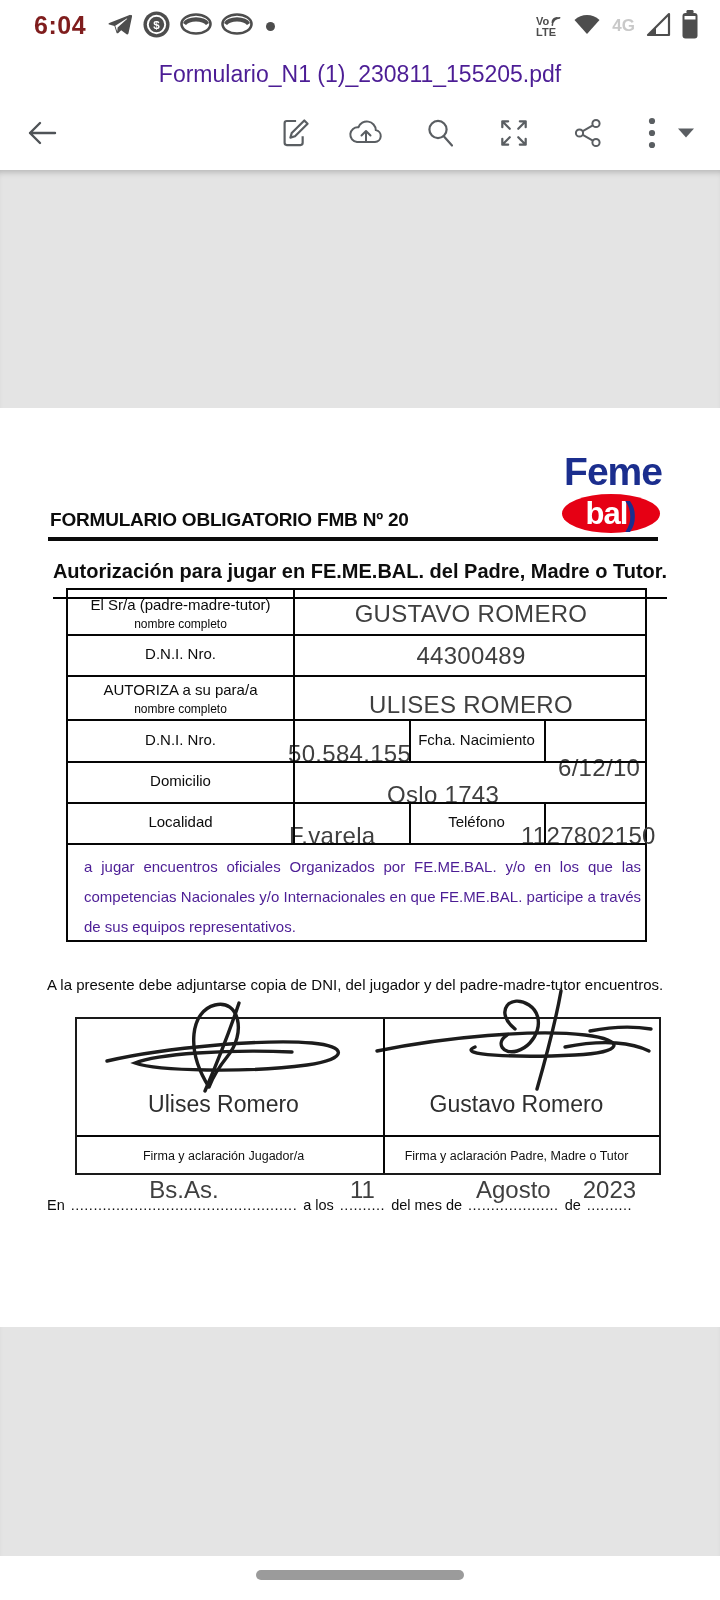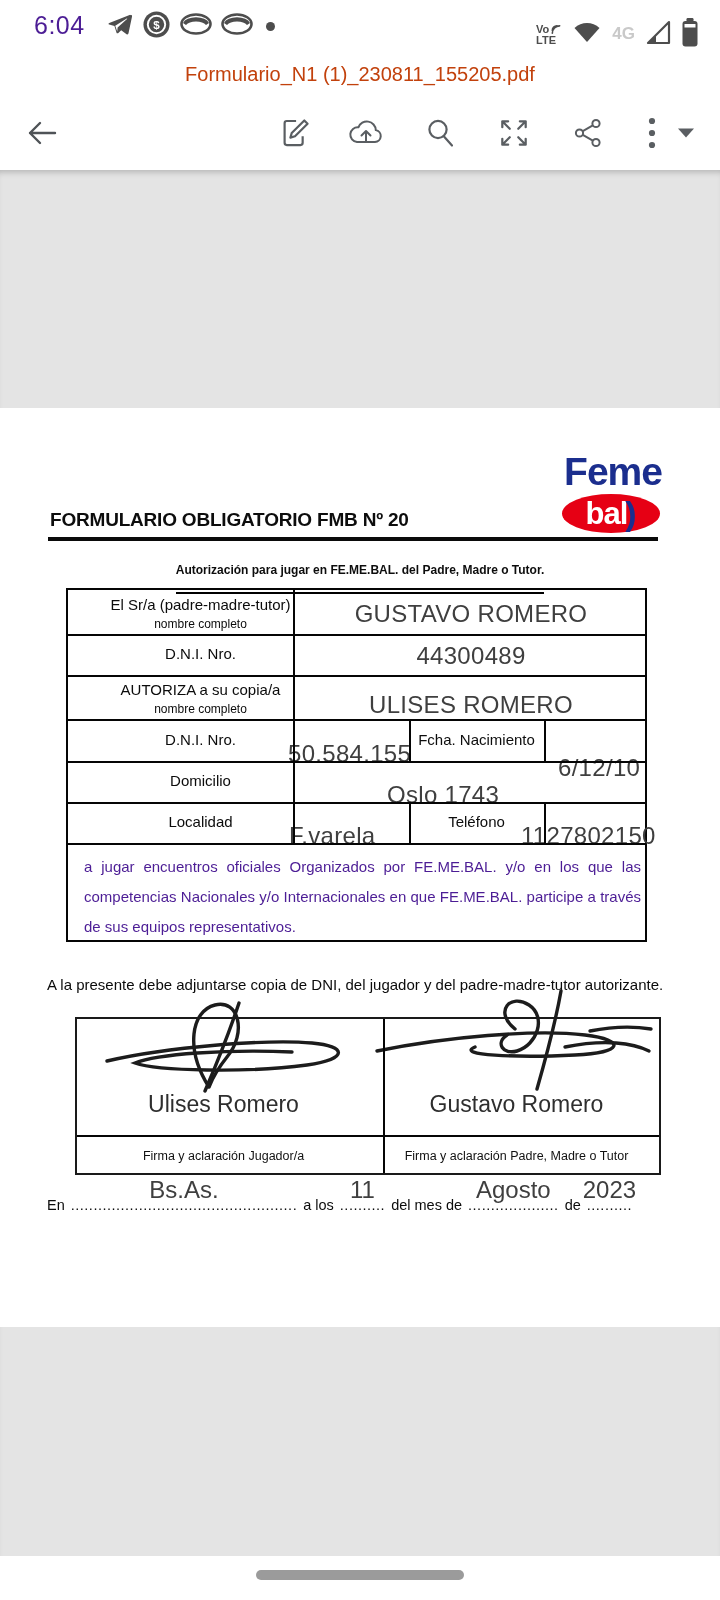--- a/index.html
+++ b/index.html
@@ -4,59 +4,59 @@
 <style>
   html,body{margin:0;padding:0;}
   body{
     width:720px;height:1600px;position:relative;overflow:hidden;
     background:#ffffff;font-family:"Liberation Sans", sans-serif;
     -webkit-font-smoothing:antialiased;
   }
 
   
   .statusbar{position:absolute;top:0;left:0;width:720px;height:52px;background:#fff;}
-  .sb-time{position:absolute;left:34px;top:11px;font-size:25px;color:#4c1d95;letter-spacing:.5px;}
+  .sb-time{position:absolute;left:34px;top:11px;font-size:25px;color:#7f1d1d;letter-spacing:.5px;font-weight:bold;}
   .sb-left-icons{position:absolute;left:106px;top:10px;display:flex;align-items:center;gap:9px;height:32px;}
-  .sb-right{position:absolute;right:22px;top:16px;display:flex;align-items:center;gap:10px;height:36px;}
+  .sb-right{position:absolute;right:22px;top:8px;display:flex;align-items:center;gap:10px;height:36px;}
   .volte{display:flex;flex-direction:column;line-height:10px;color:#4d4d4d;font-size:11px;font-weight:bold;}
   .volte .r1{display:flex;align-items:flex-start;}
   .net4g{font-size:17px;color:#c9c9c9;font-weight:bold;}
   .sb-dot{width:9px;height:9px;border-radius:50%;background:#4d4d4d;}
 
   
   .titlebar{position:absolute;top:52px;left:0;width:720px;height:44px;background:#fff;
     display:flex;align-items:center;justify-content:center;}
-  .titlebar .fname{font-size:20px;color:#c2410c;white-space:nowrap;}
+  .titlebar .fname{font-size:23px;color:#4c1d95;white-space:nowrap;}
   .toolbar{position:absolute;top:96px;left:0;width:720px;height:74px;background:#fff;}
   .tb-ic{position:absolute;top:50%;transform:translate(-50%,-50%);display:flex;align-items:center;justify-content:center;}
   .caret{width:0;height:0;border-left:8px solid transparent;border-right:8px solid transparent;border-top:9px solid #5a5e62;}
 
   
   .viewer{position:absolute;top:170px;left:0;width:720px;height:1386px;background:#e4e4e4;
     box-shadow:inset 0 6px 6px -4px rgba(0,0,0,.22);}
   .pdfpage{position:absolute;top:238px;left:0;width:720px;height:919px;background:#ffffff;color:#0d0d0d;}
 
   
   .logo{position:absolute;top:42px;right:58px;display:flex;align-items:center;height:48px;flex-direction:column;}
   .logo .feme{font-size:39px;font-weight:bold;letter-spacing:-1px;}
   .logo .oval{margin-left:-4px;height:46px;min-width:82px;border-radius:50%;
     display:flex;align-items:center;justify-content:center;padding:0 8px;}
   .logo .oval .bal{color:#fff;font-size:31px;font-weight:bold;letter-spacing:-1px;}
   .logo .oval .par{font-size:34px;font-weight:bold;margin-left:-2px;}
 
   .formtitle{position:absolute;top:101px;left:50px;font-size:19px;font-weight:bold;letter-spacing:-.2px;}
   .rule{position:absolute;top:129px;left:48px;width:610px;height:4px;background:#0a0a0a;}
   .authhead{position:absolute;top:152px;left:0;width:720px;text-align:center;}
-  .authhead span{font-size:12px;font-weight:bold;border-bottom:2px solid #000;padding-bottom:15px;}
+  .authhead span{font-size:20px;font-weight:bold;border-bottom:2px solid #000;padding-bottom:15px;}
 
   
   .ftable{position:absolute;top:180px;left:66px;width:581px;height:354px;border:2px solid #050505;box-sizing:border-box;}
   .hline{position:absolute;left:0;width:100%;height:2px;background:#050505;z-index:3;}
   .vline{position:absolute;width:2px;background:#050505;z-index:3;}
-  .celllabel{position:absolute;left:0;width:225px;text-align:center;font-size:15px;color:#0b0b0b;z-index:2;padding-left:20px;}
+  .celllabel{position:absolute;left:0;width:225px;text-align:center;font-size:15px;color:#0b0b0b;z-index:2;}
   .sublab{font-size:12px;}
   .boxlabel{position:absolute;text-align:center;font-size:15px;z-index:2;}
   .fval{position:absolute;font-size:24px;color:#3f3f3f;white-space:nowrap;z-index:1;letter-spacing:.3px;}
   .fpara{position:absolute;left:0;top:253px;width:581px;box-sizing:border-box;padding:9px 8px 0 16px;
     font-size:15px;line-height:30px;text-align:justify;color:#4c1d95;}
 
   .note{position:absolute;top:568px;left:47px;font-size:15px;color:#0b0b0b;white-space:nowrap;}
 
   
   .sigtable{position:absolute;top:609px;left:75px;width:586px;height:158px;border:2px solid #1a1a1a;box-sizing:border-box;}
@@ -224,41 +224,41 @@
 
       <div class="vline" style="left:225px;top:0;height:253px"></div>
       <div class="vline" style="left:341px;top:129px;height:42px"></div>
       <div class="vline" style="left:476px;top:129px;height:42px"></div>
       <div class="vline" style="left:341px;top:212px;height:41px"></div>
       <div class="vline" style="left:476px;top:212px;height:41px"></div>
 
       <div class="celllabel" style="top:6px">El Sr/a (padre-madre-tutor)</div>
       <div class="celllabel sublab" style="top:27px">nombre completo</div>
       <div class="celllabel" style="top:55px">D.N.I. Nro.</div>
-      <div class="celllabel" style="top:91px">AUTORIZA a su copia/a</div>
+      <div class="celllabel" style="top:91px">AUTORIZA a su para/a</div>
       <div class="celllabel sublab" style="top:112px">nombre completo</div>
       <div class="celllabel" style="top:141px">D.N.I. Nro.</div>
       <div class="boxlabel" style="left:341px;top:141px;width:135px">Fcha. Nacimiento</div>
       <div class="celllabel" style="top:182px">Domicilio</div>
       <div class="celllabel" style="top:223px">Localidad</div>
       <div class="boxlabel" style="left:341px;top:223px;width:135px">Teléfono</div>
 
       <div class="fval" style="left:225px;width:356px;text-align:center;top:10px">GUSTAVO ROMERO</div>
       <div class="fval" style="left:225px;width:356px;text-align:center;top:52px">44300489</div>
       <div class="fval" style="left:225px;width:356px;text-align:center;top:101px">ULISES ROMERO</div>
       <div class="fval" style="left:220px;top:150px">50.584.155</div>
       <div class="fval" style="left:490px;top:164px">6/12/10</div>
       <div class="fval" style="left:319px;top:191px">Oslo 1743</div>
       <div class="fval" style="left:221px;top:232px">F.varela</div>
       <div class="fval" style="left:453px;top:232px">1127802150</div>
 
       <div class="fpara">a jugar encuentros oficiales Organizados por FE.ME.BAL. y/o en los que las competencias Nacionales y/o Internacionales en que FE.ME.BAL. participe a través de sus equipos representativos.</div>
     </div>
 
-    <div class="note">A la presente debe adjuntarse copia de DNI, del jugador y del padre-madre-tutor autorizante.</div>
+    <div class="note">A la presente debe adjuntarse copia de DNI, del jugador y del padre-madre-tutor encuentros.</div>
 
     <div class="sigtable">
       <div class="hline" style="top:116px"></div>
       <div class="vline" style="left:306px;top:0;height:154px"></div>
 
       <svg class="sigsvg" style="left:20px;top:-20px" width="265" height="95" viewBox="0 0 265 95">
         <g fill="none" stroke="#1c1c1c" stroke-width="3.4" stroke-linecap="round">
           <path d="M10 62 C70 48 170 40 215 44 C250 47 252 60 210 66 C150 74 60 72 38 64 C60 55 130 50 195 53"></path>
           <path d="M112 88 C88 50 94 12 118 6 C142 0 150 34 130 58 C122 68 116 78 112 88"></path>
           <path d="M142 4 C132 34 120 64 108 92"></path>

